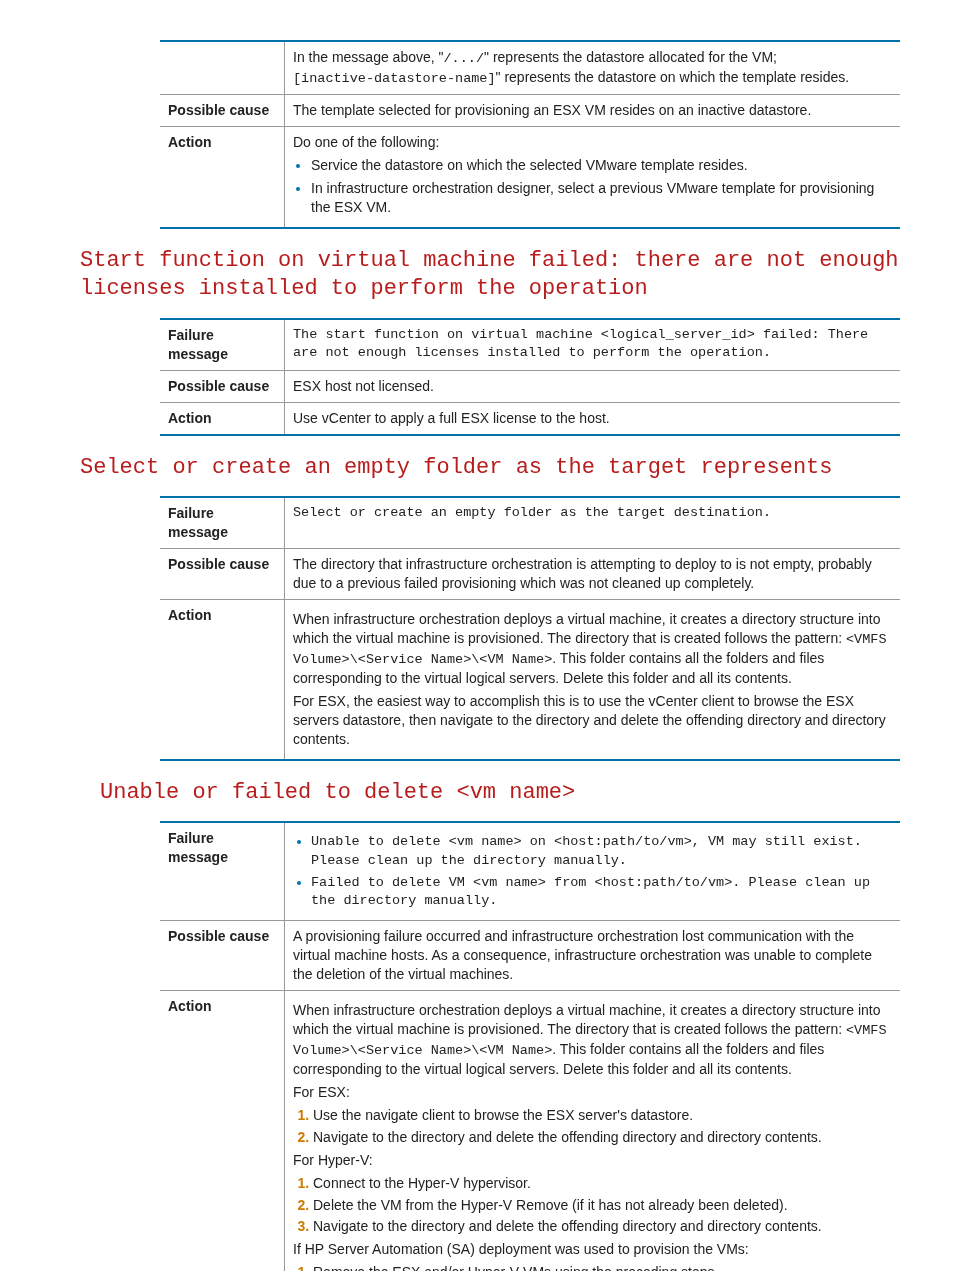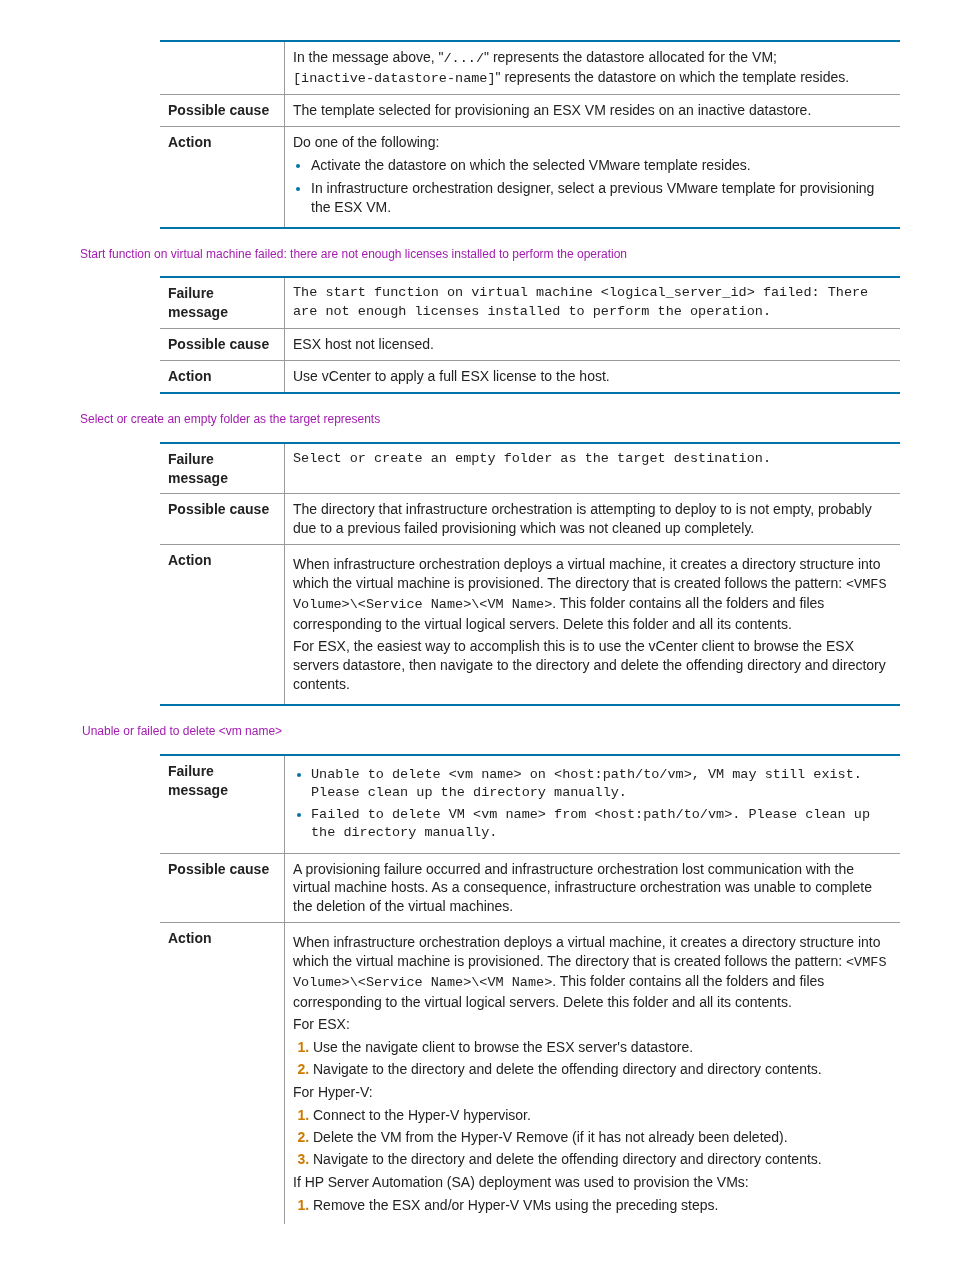--- a/index.html
+++ b/index.html
@@ -30,28 +30,28 @@
   .tbl tr:first-child td { border-top: none; }
   .tbl tr:last-child td { border-bottom: none; }
   .tbl td:first-child {
     width: 108px;
     font-weight: bold;
     border-left: none;
     margin-top: 28px;
   }
   .tbl td:last-child { border-right: none; }
   h2.section {
-    font-family: Liberation Sans, sans-serif;
+    font-family: Liberation Mono, monospace;
     font-weight: normal;
-    color: #a21caf;
-    font-size: 12px;
+    color: #b91c1c;
+    font-size: 22px;
     margin: 18px 0 14px 0;
     line-height: 1.3;
   }
-  h2.section.indent { margin-left: 2px; }
+  h2.section.indent { margin-left: 20px; }
   .mono { font-family: "Courier New", monospace; font-size: 13.5px; }
   ul.bul { margin: 4px 0 0 0; padding-left: 18px; }
   ul.bul li { margin-bottom: 4px; }
   ul.bul li::marker { color: #0073a8; }
   ol.num { margin: 4px 0 4px 0; padding-left: 20px; }
   ol.num li { margin-bottom: 3px; }
   ol.num li::marker { color: #cc7a00; font-weight: bold; }
   .action-block p { margin: 4px 0; }
 </style>
 </head>
@@ -68,21 +68,21 @@
   </tr>
   <tr>
     <td>Possible cause</td>
     <td>The template selected for provisioning an ESX VM resides on an inactive datastore.</td>
   </tr>
   <tr>
     <td>Action</td>
     <td>
       <span>Do one of the following:</span>
       <ul class="bul">
-        <li>Activate the datastore on which the selected VMware template resides.</li>
+        <li>Service the datastore on which the selected VMware template resides.</li>
         <li>In infrastructure orchestration designer, select a previous VMware template for provisioning the ESX VM.</li>
       </ul>
     </td>
   </tr>
 </tbody>
   </table>
 
 <h2 class="section">Start function on virtual machine failed: there are not enough licenses installed to perform the operation</h2>
 
 <table class="tbl">

